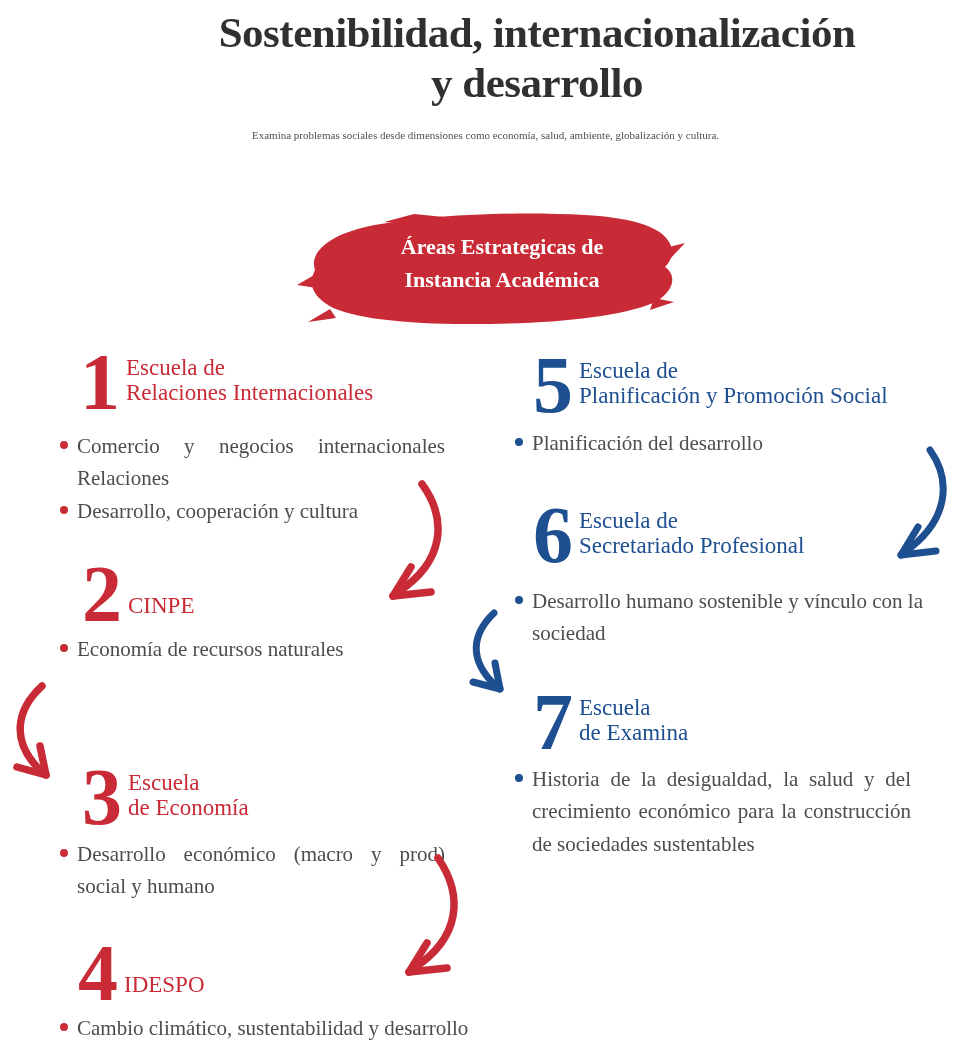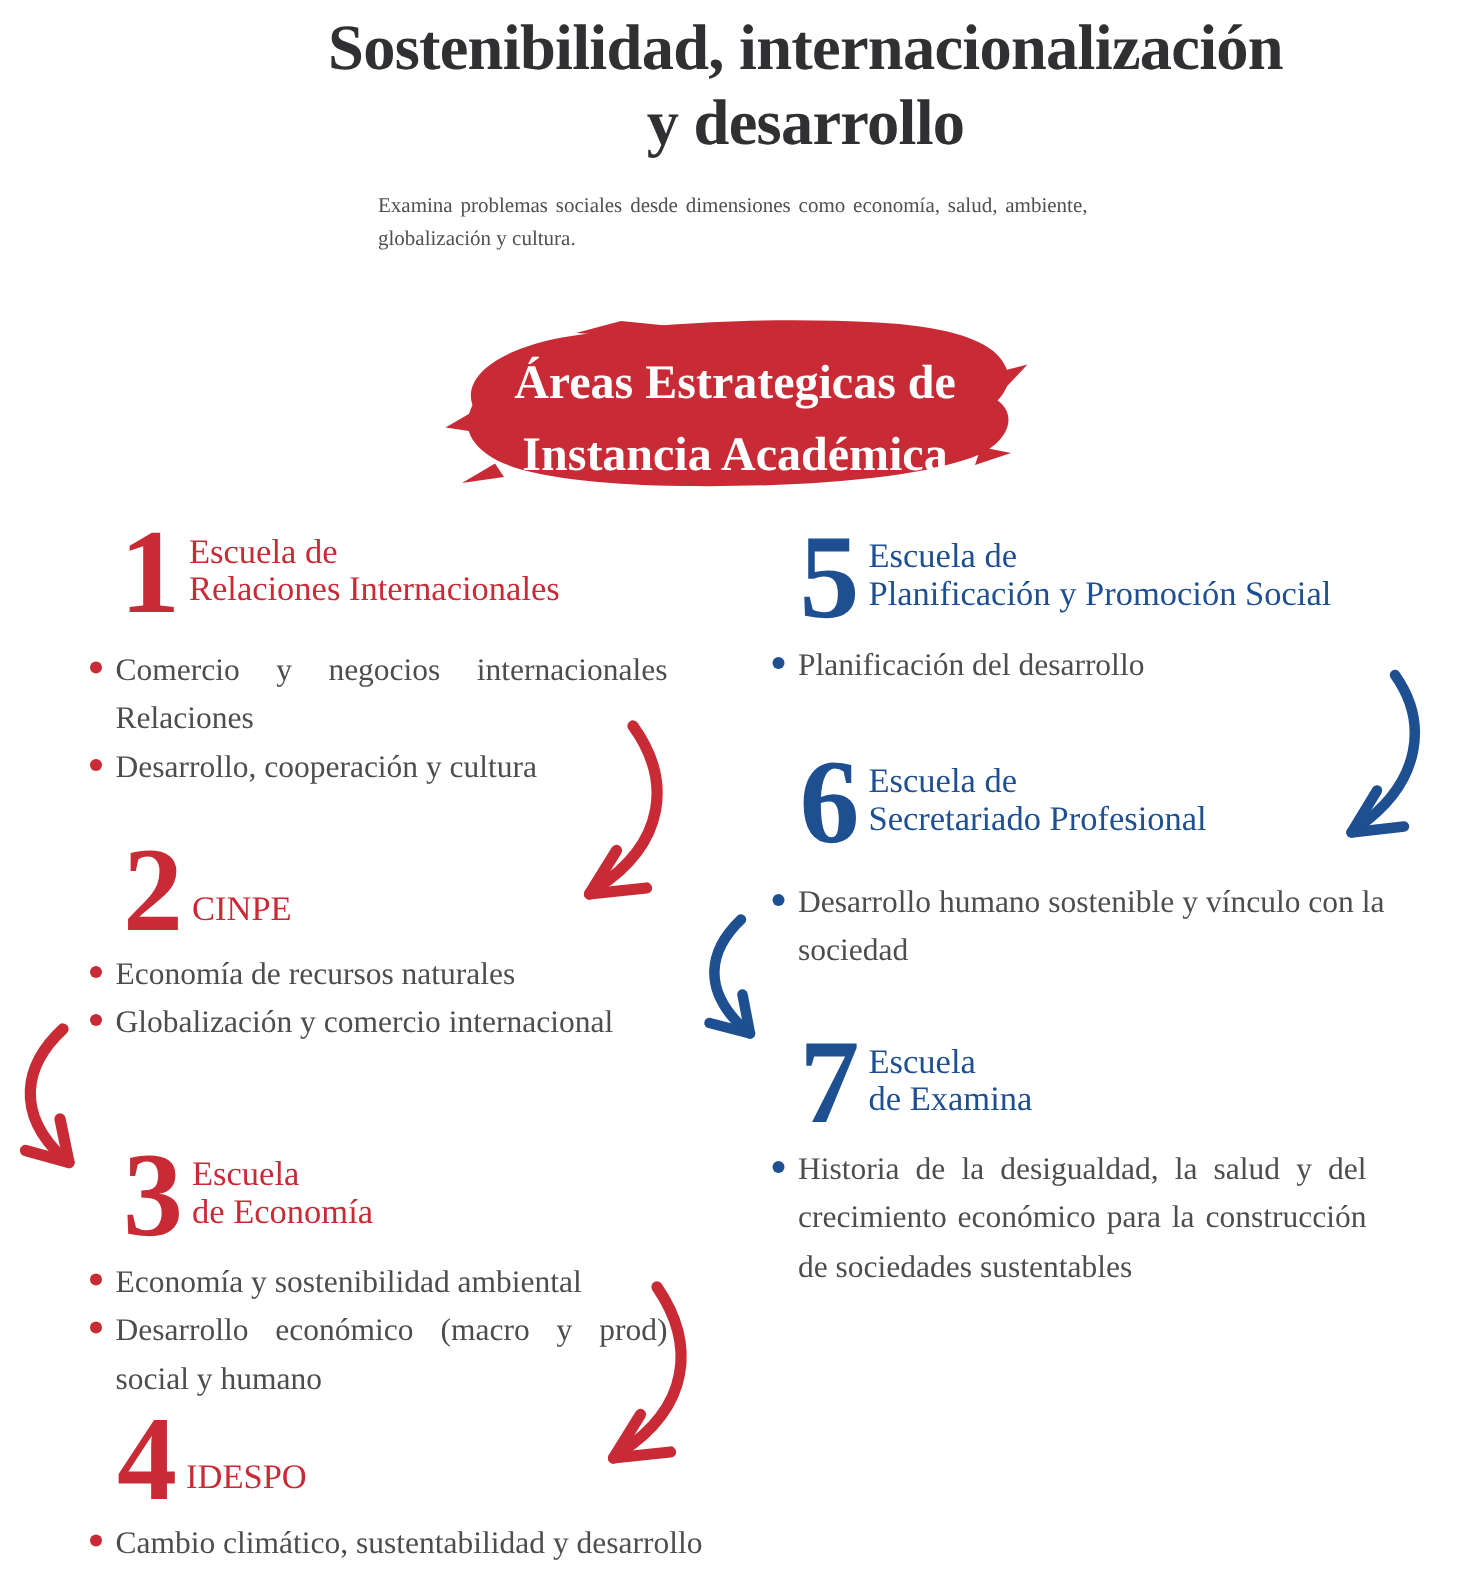--- a/index.html
+++ b/index.html
@@ -8,28 +8,28 @@
     font-family:"Liberation Serif", serif; overflow:hidden;
     --red:#C92B36; --blue:#1D4F91; --gray:#4D4D4F;
   }
   
   .title {
     position:absolute; top:8px; left:0; width:978px; text-align:center;
     font-size:43px; font-weight:bold; color:#303032; line-height:1.17; letter-spacing:-0.5px;padding-left:48px;
   }
   .subtitle {
     position:absolute; top:127px; left:252px; width:473px;
-    font-size:14px; color:#4F5052; line-height:1.6; text-align:justify;
+    font-size:11px; color:#4F5052; line-height:1.6; text-align:justify;
   }
   
   .badge { position:absolute; left:294px; top:206px; width:392px; height:128px; }
   .badge svg { position:absolute; left:0; top:0; }
   .badge-text {
-    position:absolute; left:0; top:24px; width:392px; text-align:center;
-    color:#ffffff; font-size:32px; font-weight:bold; line-height:1.5;
+    position:absolute; left:12px; top:24px; width:392px; text-align:center;
+    color:#ffffff; font-size:22px; font-weight:bold; line-height:1.5;
   }
   
   .section { position:absolute; }
   .sec-head { position:absolute; top:0; display:flex; }
   .num { font-size:80px; font-weight:bold; line-height:0.82; }
   .sec-title { font-size:23px; line-height:1.1; padding-left:6px; padding-top:5px; white-space:nowrap; }
   .sec-head.single { align-items:flex-end; }
   .sec-head.single .num { line-height:0.78; }
   .sec-head.single .sec-title { padding-top:0; padding-bottom:7px; }
   .red .num, .red .sec-title { color:var(--red); }
@@ -90,34 +90,32 @@
 
   <div class="section red" style="left:60px; top:563px; width:385px;">
     <div class="sec-head single" style="left:22px;">
       <div class="num">2</div>
       <div class="sec-title">
         <div>CINPE</div>
       </div>
     </div>
     <div class="bullets" style="top:70px;">
       <div class="bullet">Economía de recursos naturales</div>
-      <div class="bullet">Globalización y comercio internacional</div>
     </div>
   </div>
 
   <div class="section red" style="left:60px; top:765px; width:385px;">
     <div class="sec-head" style="left:22px;">
       <div class="num">3</div>
       <div class="sec-title">
         <div>Escuela</div>
         <div>de Economía</div>
       </div>
     </div>
     <div class="bullets" style="top:73px;">
-      <div class="bullet">Economía y sostenibilidad ambiental</div>
       <div class="bullet">Desarrollo económico (macro y prod) social y humano</div>
     </div>
   </div>
 
   <div class="section red" style="left:60px; top:942px; width:430px;">
     <div class="sec-head single" style="left:18px;">
       <div class="num">4</div>
       <div class="sec-title">
         <div>IDESPO</div>
       </div>

